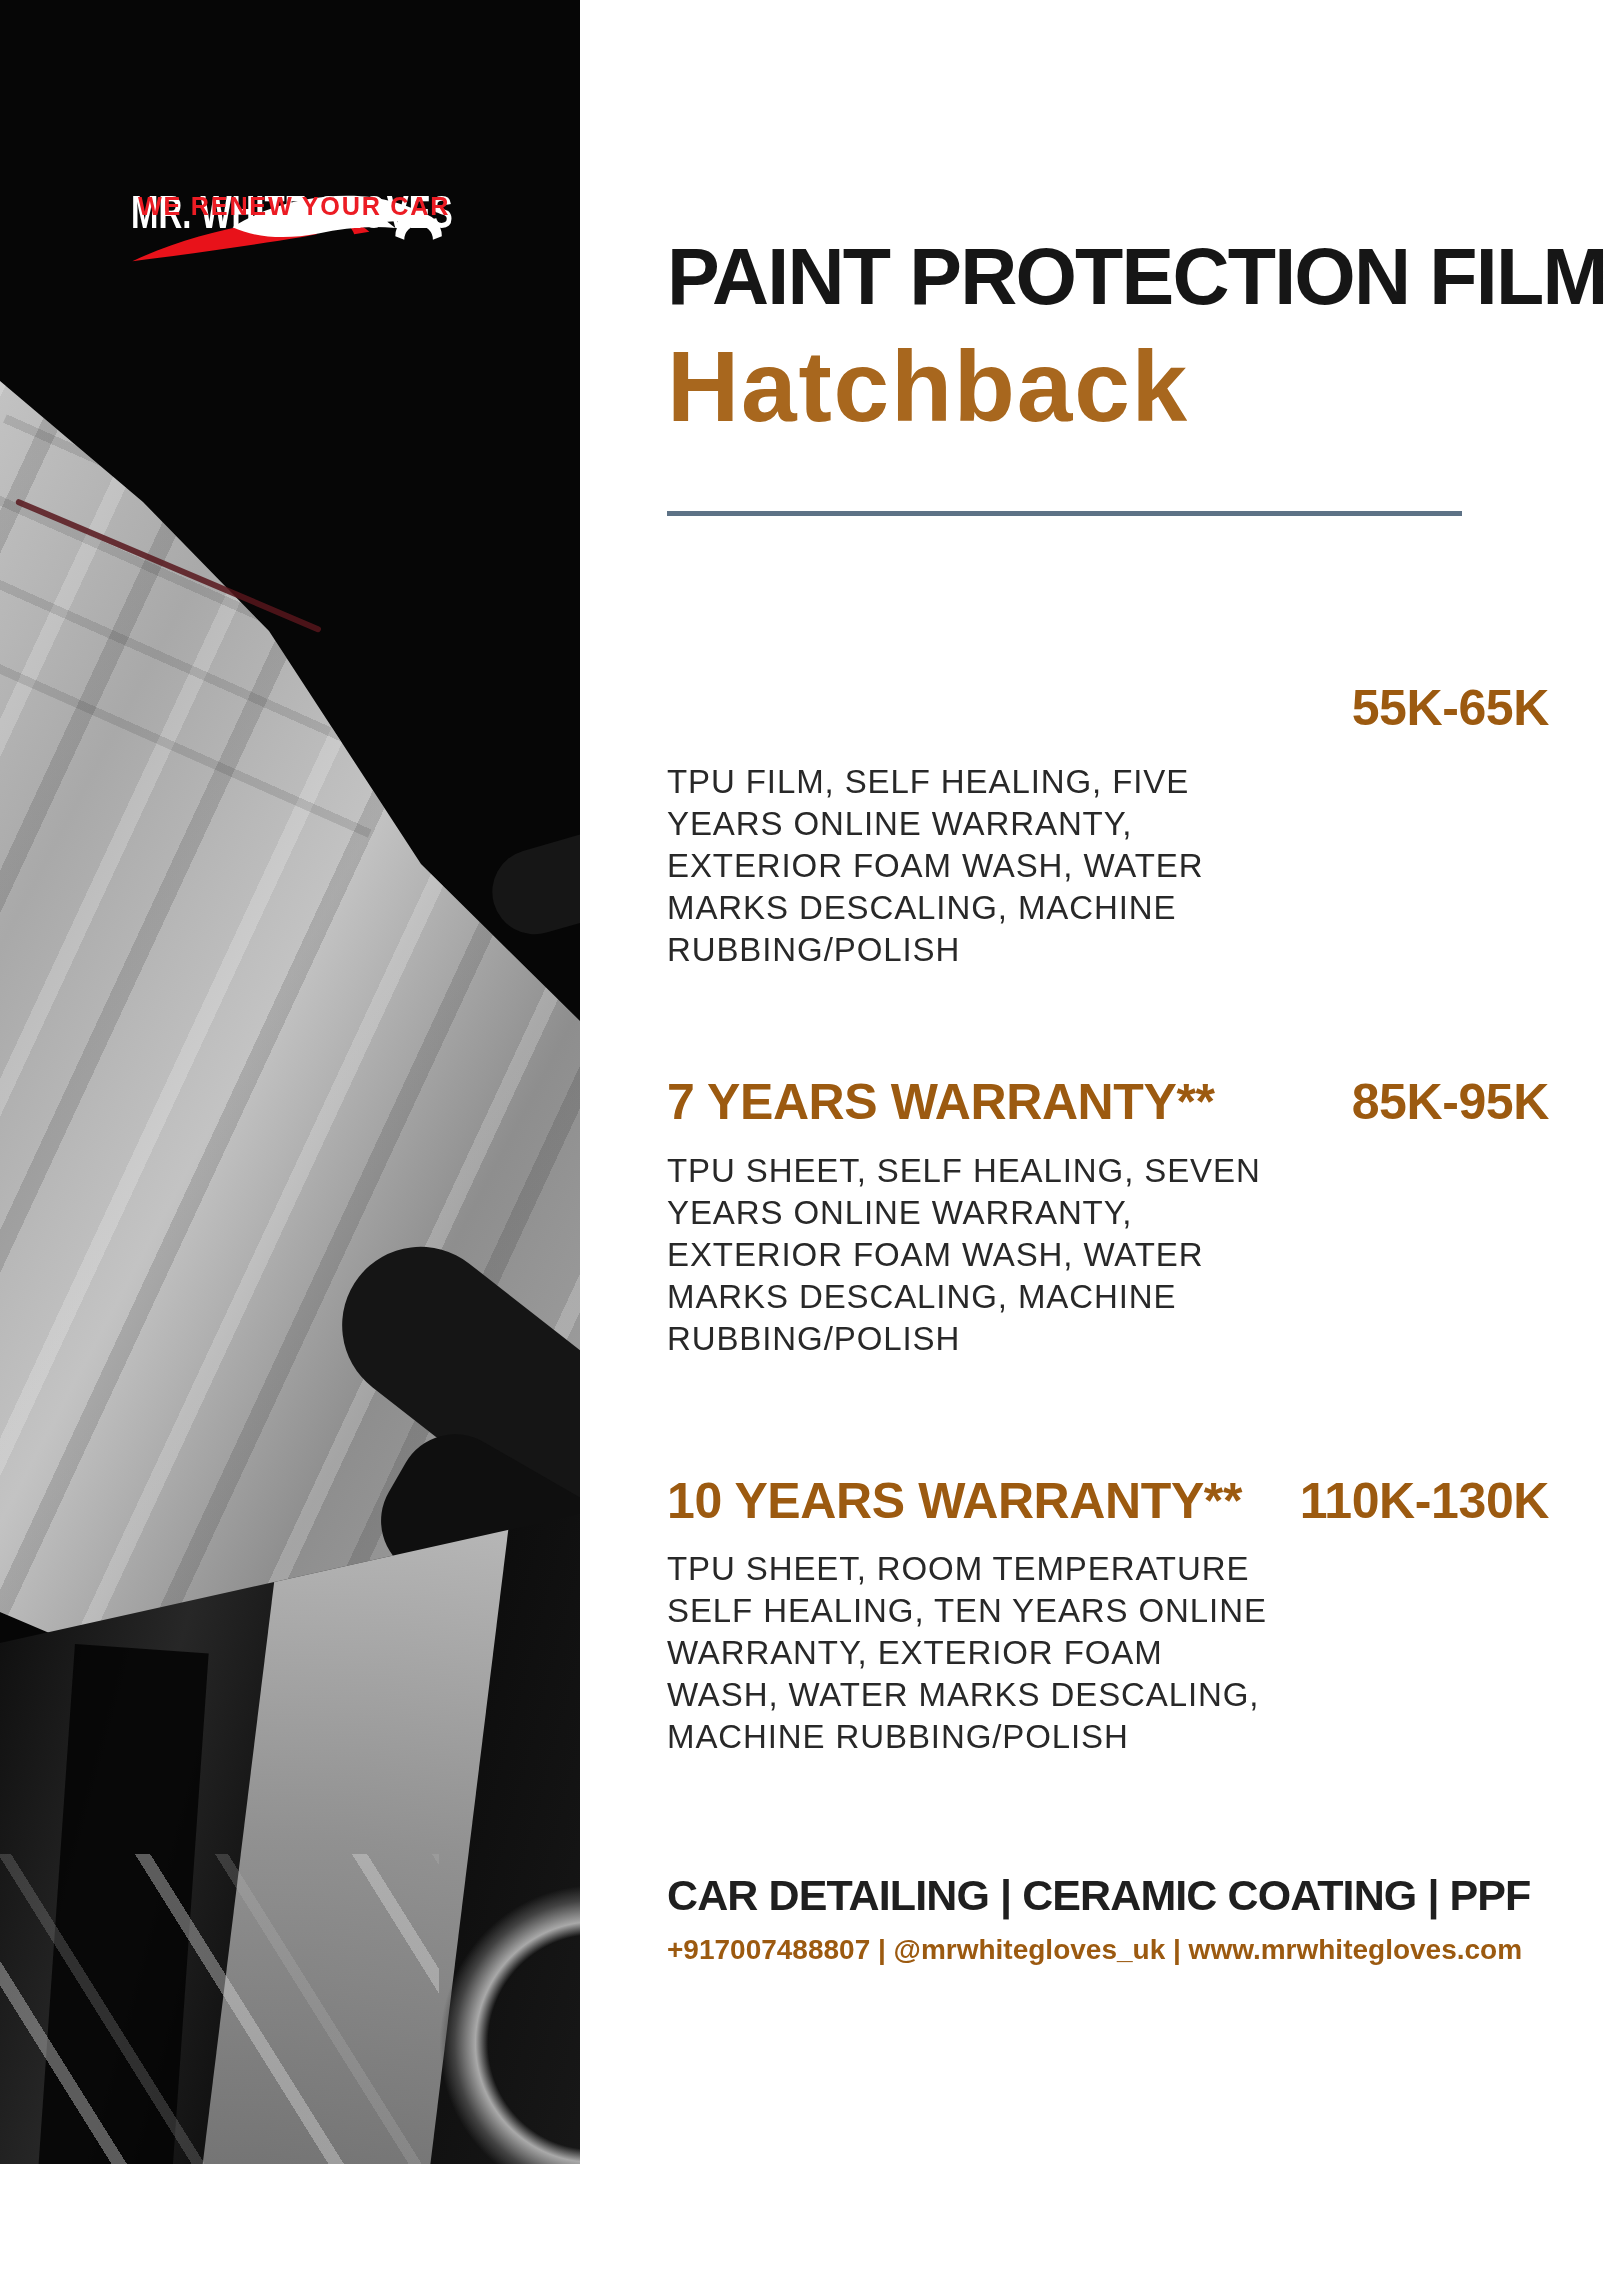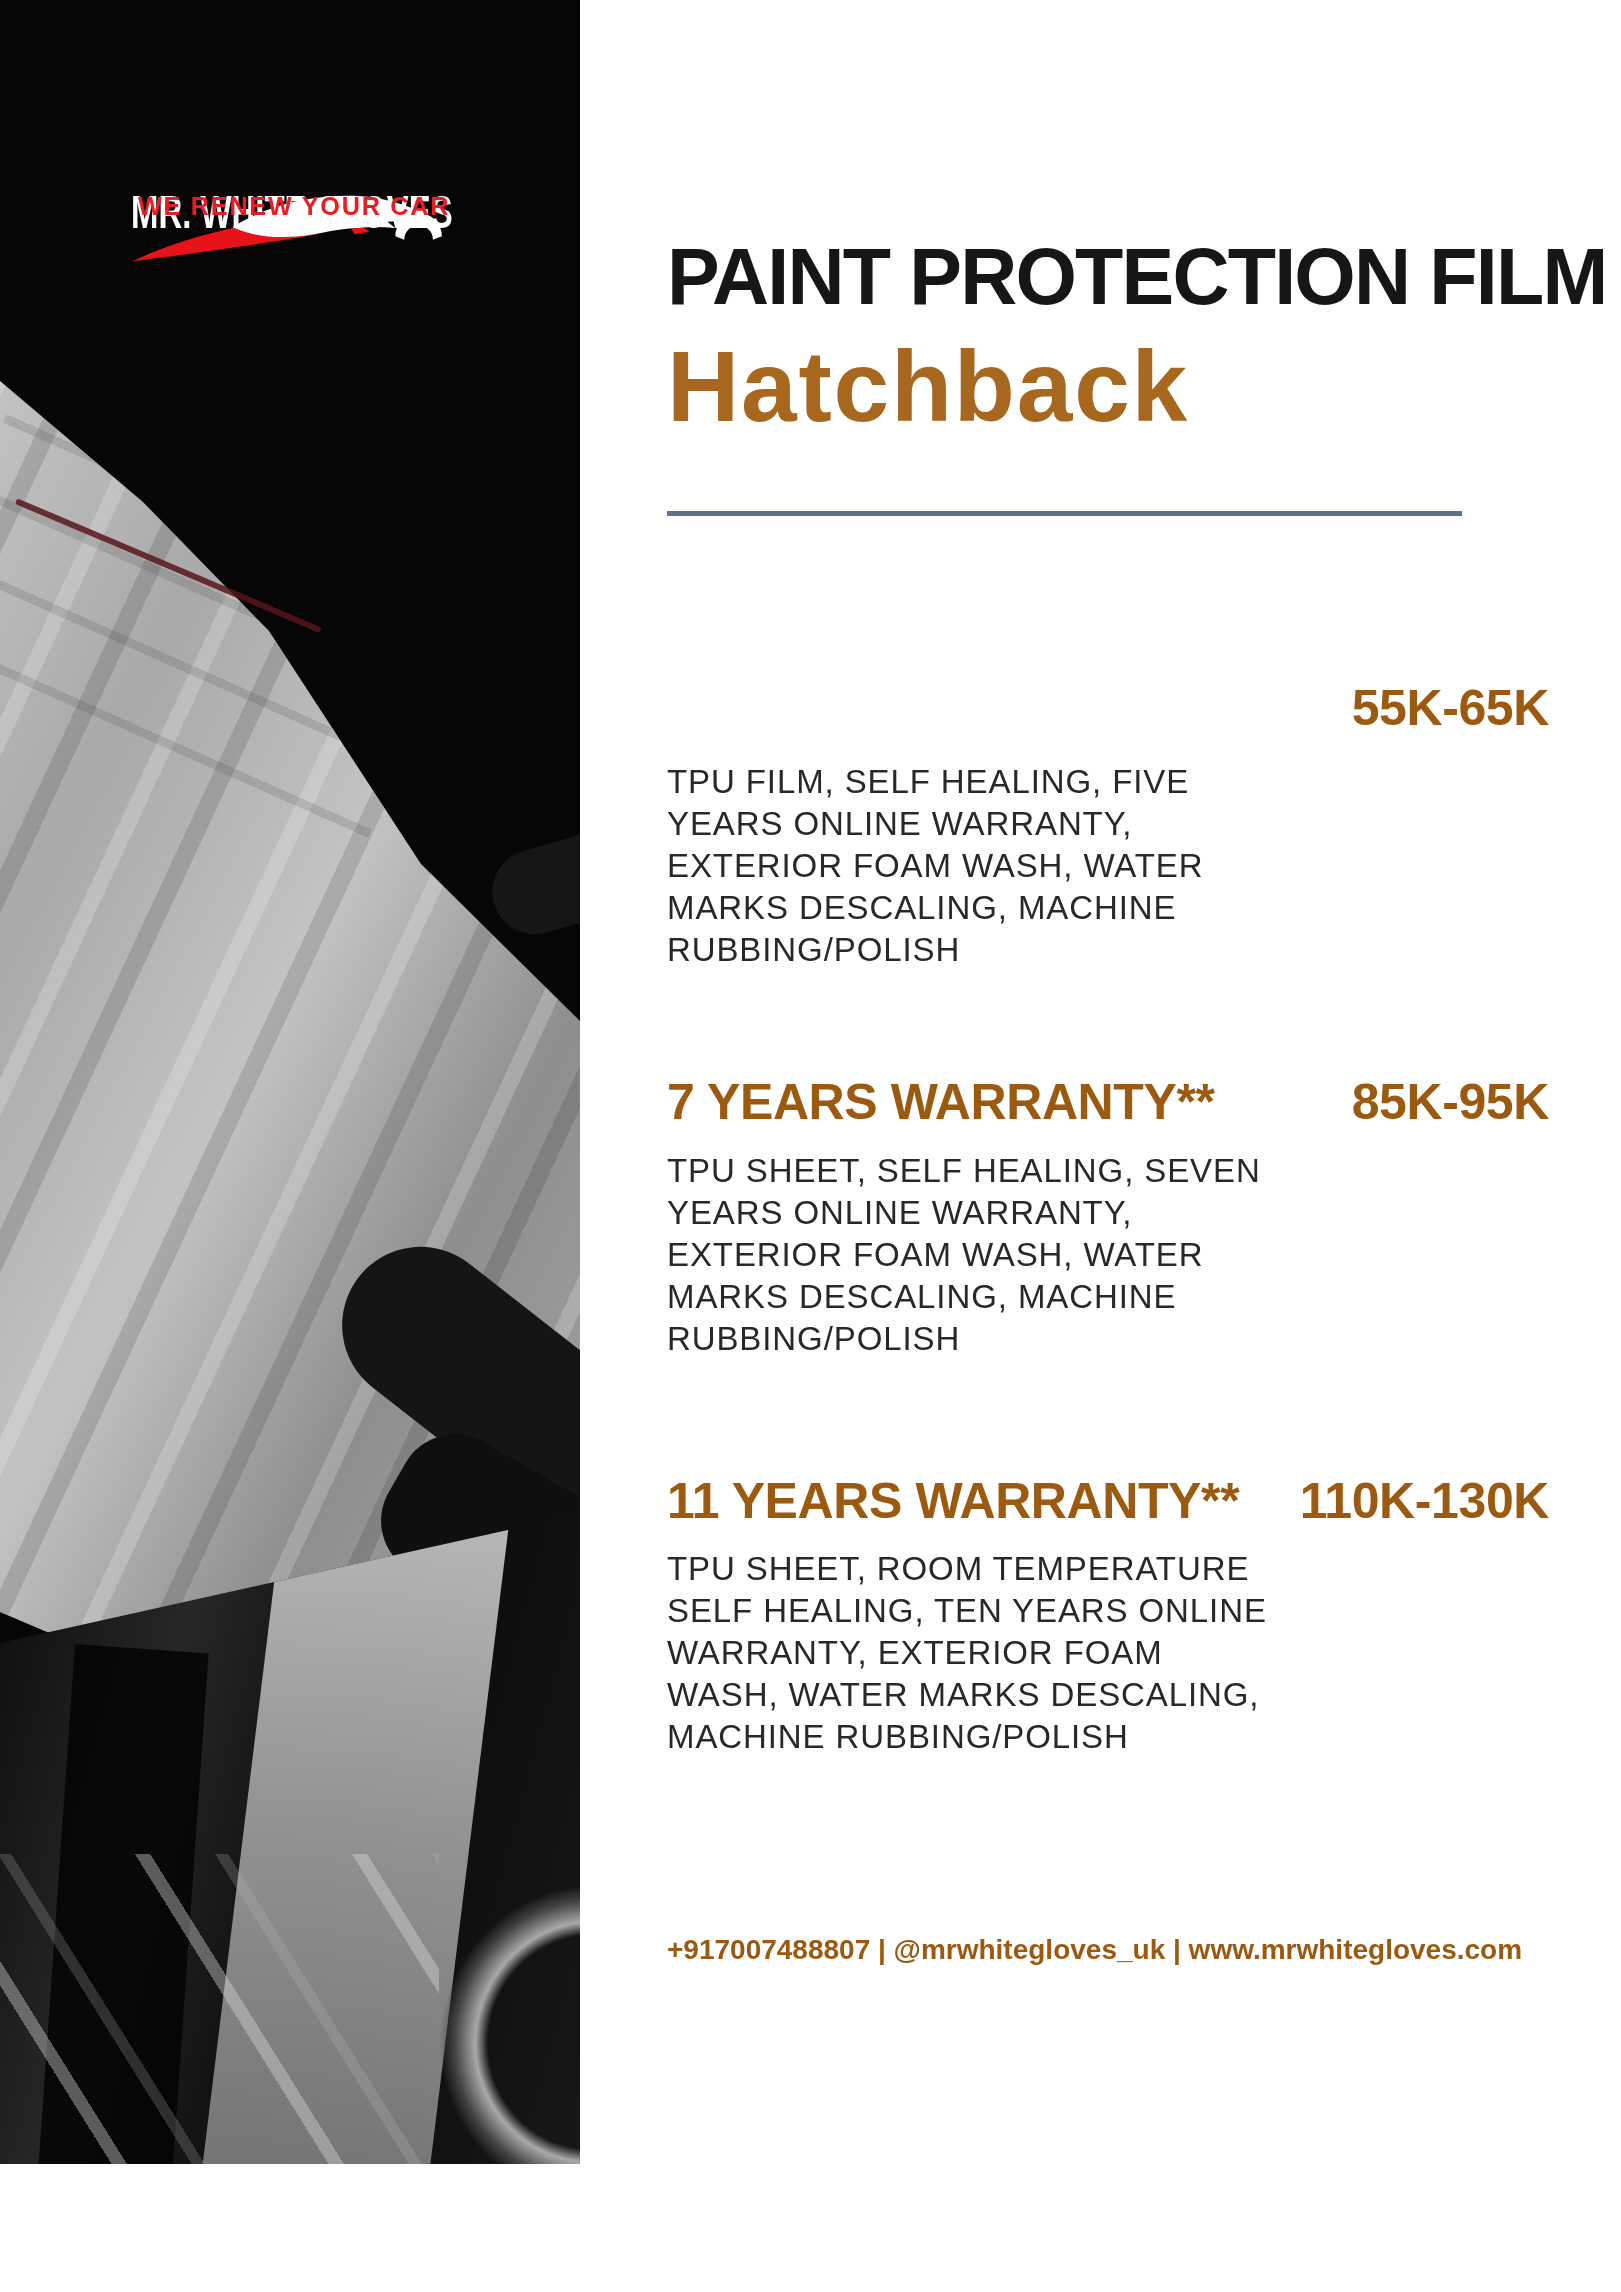--- a/index.html
+++ b/index.html
@@ -138,23 +138,24 @@
 RUBBING/POLISH</div>
 
   <div class="sec-heading h2">7 YEARS WARRANTY**</div>
   <div class="sec-price p2">85K-95K</div>
   <div class="sec-body b2">TPU SHEET, SELF HEALING, SEVEN
 YEARS ONLINE WARRANTY,
 EXTERIOR FOAM WASH, WATER
 MARKS DESCALING, MACHINE
 RUBBING/POLISH</div>
 
-  <div class="sec-heading h3">11 YEARS WARRANTY**</div>
+  <div class="sec-heading h3">10 YEARS WARRANTY**</div>
   <div class="sec-price p3">110K-130K</div>
   <div class="sec-body b3">TPU SHEET, ROOM TEMPERATURE
 SELF HEALING, TEN YEARS ONLINE
 WARRANTY, EXTERIOR FOAM
 WASH, WATER MARKS DESCALING,
 MACHINE RUBBING/POLISH</div>
 
+  <div class="services">CAR DETAILING | CERAMIC COATING | PPF</div>
   <div class="contact">+917007488807 | @mrwhitegloves_uk | www.mrwhitegloves.com</div>
 </div>
 
 
 </body></html>

